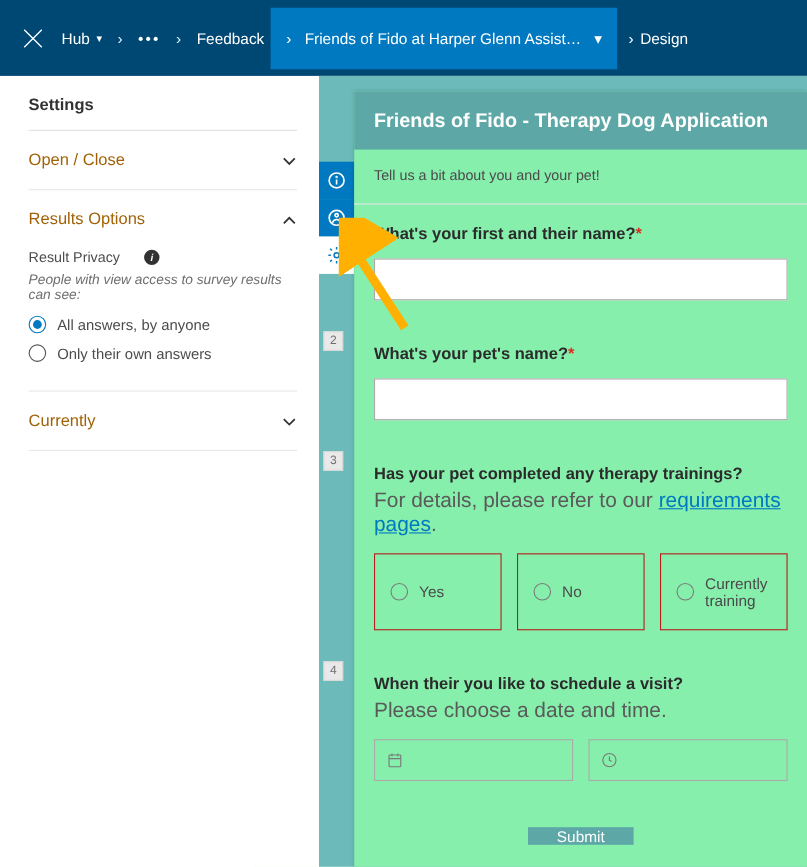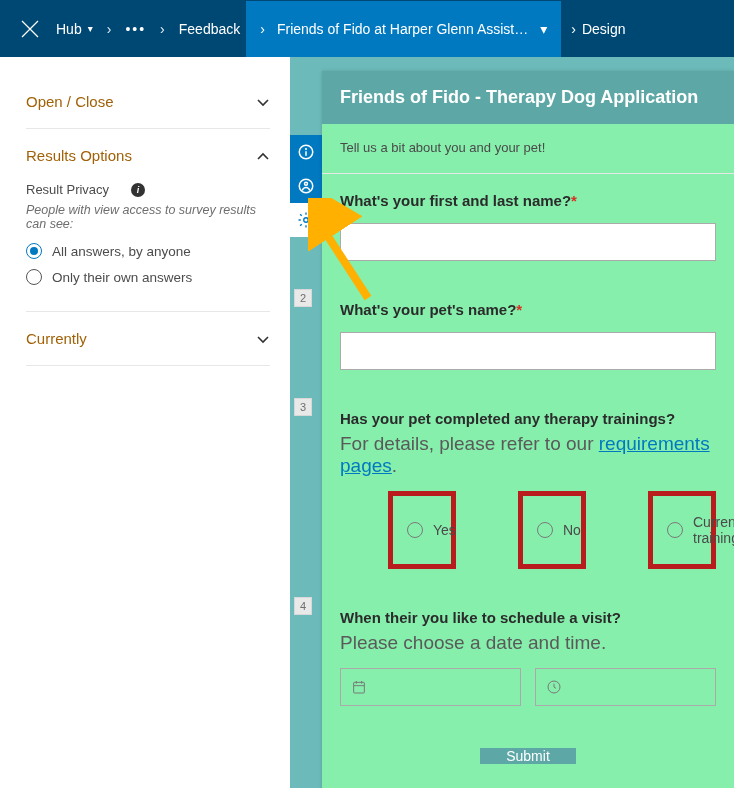--- a/index.html
+++ b/index.html
@@ -1,18 +1,18 @@
 <!DOCTYPE html>
 <html><head>
 <meta charset="utf-8">
 <style>
   * { box-sizing: border-box; margin: 0; padding: 0; }
   body { font-family: -apple-system, BlinkMacSystemFont, "Segoe UI", Arial, sans-serif; width: 734px; height: 788px; overflow: hidden; background: #fff; color: #323232; }
   
-  .topbar { background: #004874; height: 57px; display: flex; align-items: center; padding: 0 0 0 10px; position: relative; }
+  .topbar { background: #004874; height: 69px; display: flex; align-items: center; padding: 0 0 0 10px; position: relative; }
   .close-x { width: 40px; height: 40px; display: flex; align-items: center; justify-content: center; color: #fff; }
   .breadcrumb { display: flex; align-items: center; gap: 8px; flex: 0 0 auto; }
   .breadcrumb .item { color: #fff; font-size: 14px; display: flex; align-items: center; gap: 6px; padding: 0 6px; }
   .breadcrumb .sep { color: #fff; opacity: .9; font-size: 14px; }
   .breadcrumb .caret { font-size: 10px; }
   .breadcrumb .dots { letter-spacing: 2px; }
   .bc-active { background: #0079c1; height: 56px; display: flex; align-items: center; padding: 0 14px; gap: 12px; color: #fff; font-size: 14px; }
   .bc-design { color: #fff; font-size: 14px; display: flex; align-items: center; gap: 6px; padding: 0 10px; }
   
   .body-row { display: flex; height: calc(788px - 56px); }
@@ -40,21 +40,21 @@
   .form-header { background: #5da8a6; color: #fff; font-size: 18px; font-weight: 600; padding: 16px 18px; margin: 0 0 0 0; }
   .form-intro { font-size: 13px; color: #4a4a4a; padding: 16px 18px 18px; border-bottom: 1px solid #e7e7e7; }
   .qblock { padding: 18px 18px 22px; position: relative; }
   .qnum { position: absolute; left: -28px; top: 6px; width: 18px; height: 18px; background: #e9e9e9; color: #6e6e6e; font-size: 11px; display: flex; align-items: center; justify-content: center; border: 1px solid #d8d8d8; }
   .qtitle { font-size: 15px; font-weight: 600; margin-bottom: 14px; color: #2b2b2b; }
   .qtitle .req { color: #d83020; }
   .qhint { font-size: 19px; color: #5a5a5a; margin-top: -8px; margin-bottom: 14px; }
   .qhint a { color: #0079c1; text-decoration: underline; }
   .text-input { width: 100%; height: 38px; border: 1px solid #aaa; background: #fff; }
   .choice-row { display: flex; gap: 14px; }
-  .choice { flex: 1; border: 5px solid #b91c1c; padding: 18px 14px; display: flex; align-items: center; gap: 10px; font-size: 14px; color: #4a4a4a; min-width: 0; margin-left: 48px; }
+  .choice { flex: 1; border: 1px solid #b91c1c; padding: 18px 14px; display: flex; align-items: center; gap: 10px; font-size: 14px; color: #4a4a4a; min-width: 0; }
   .choice .circ { width: 16px; height: 16px; border: 1.5px solid #7a7a7a; border-radius: 50%; flex: 0 0 auto; }
   .dt-row { display: flex; gap: 14px; }
   .dt-box { flex: 1; height: 38px; border: 1px solid #aaa; display: flex; align-items: center; padding: 0 10px; color: #888; }
   .dt-box svg { width: 16px; height: 16px; stroke: #787878; fill: none; stroke-width: 1.5; }
   .submit-row { display: flex; justify-content: center; padding: 20px 0 28px; }
   .submit-btn { background: #5da8a6; color: #fff; border: none; padding: 0 26px; font-size: 14px; }
   
   .arrow-annot { position: absolute; left: 308px; top: 198px; width: 80px; height: 110px; pointer-events: none; z-index: 50; }
 </style>
 </head>
@@ -85,20 +85,21 @@
   </div>
   <div class="bc-design">
     <span>›</span>
     <span>Design</span>
   </div>
 </div>
 
 <div class="body-row">
 
   <div class="sidebar">
+    <h1>Settings</h1>
 
     <div class="accordion">
       <div class="acc-head">
         <span>Open / Close</span>
         <span class="chev"><svg viewBox="0 0 14 14">
               <path d="M2 5 L7 10 L12 5"></path>
             </svg></span>
       </div>
     </div>
 
@@ -160,21 +161,21 @@
           </svg>
       </div>
     </div>
 
     <div class="form-panel">
       <div class="form-header">Friends of Fido - Therapy Dog Application</div>
       <div class="form-intro">Tell us a bit about you and your pet!</div>
 
       <div class="qblock">
         <div class="qtitle">
-          <span>What's your first and last name?</span><span class="req">*</span>
+          <span>What's your first and their name?</span><span class="req">*</span>
         </div>
         <div class="text-input"></div>
       </div>
 
       <div class="qblock">
         <div class="qnum">2</div>
         <div class="qtitle">
           <span>What's your pet's name?</span><span class="req">*</span>
         </div>
         <div class="text-input"></div>

